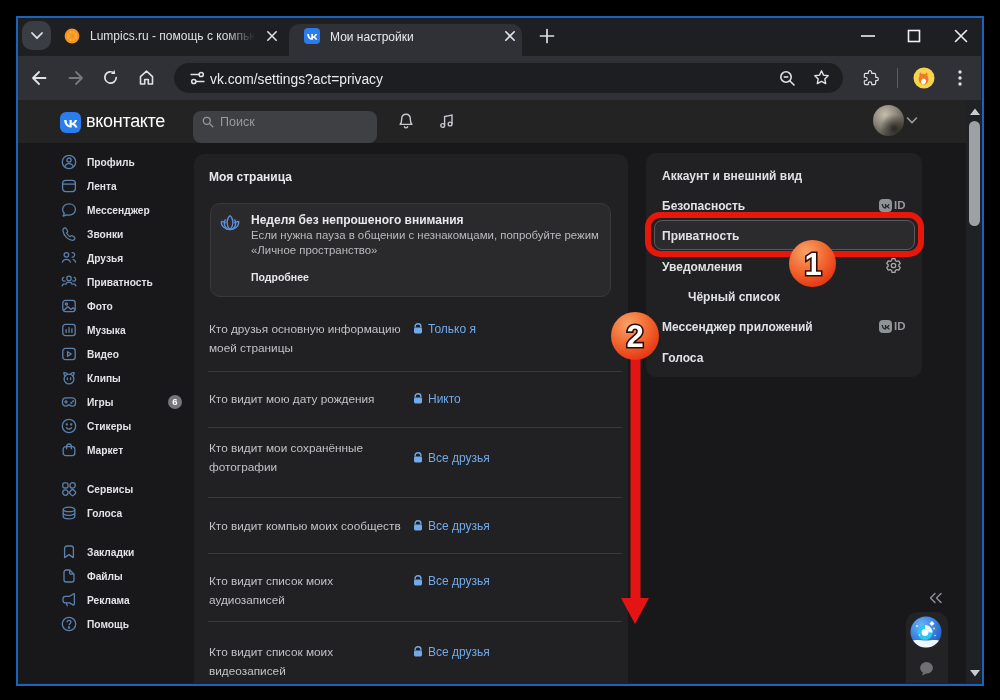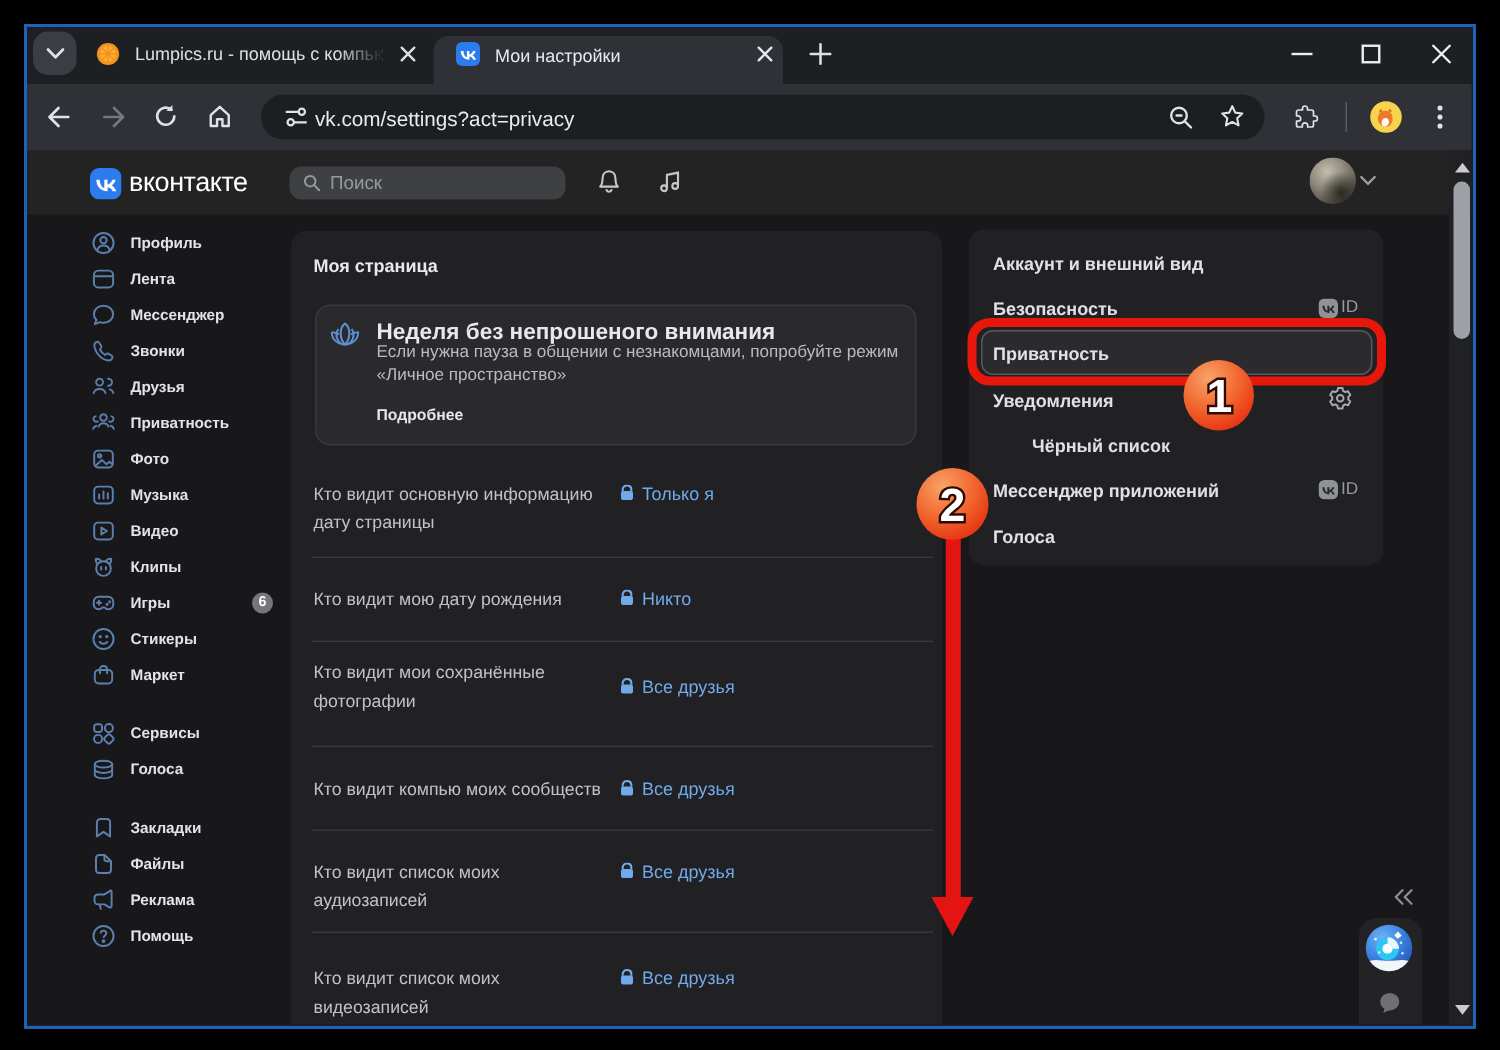--- a/index.html
+++ b/index.html
@@ -8,21 +8,21 @@
   .stage { position:absolute; left:0; top:0; width:1000px; height:700px; }
   .abs { position:absolute; }
   .card { position:absolute; background:#212123; border-radius:10px; }
   .sb-item { position:absolute; color:#e1e3e7; font-size:10.2px; font-weight:bold; height:16px; }
   .sb-item svg { position:absolute; left:0; top:0; }
   .sb-item span { position:absolute; left:26px; top:2.5px; white-space:nowrap; }
   .row-label { position:absolute; color:#c0c2c6; font-size:11.8px; line-height:19.3px; }
   .row-val { position:absolute; color:#71aaeb; font-size:12px; white-space:nowrap; }
   .cdiv { position:absolute; height:1px; background:#39393b; }
   .rc-item { position:absolute; color:#dfe1e5; font-size:12px; font-weight:bold; white-space:nowrap; }
-  .vkid { position:absolute; color:#97999e; font-weight:normal; font-size:11.5px;text-align:right; }
+  .vkid { position:absolute; color:#97999e; font-weight:bold; font-size:11.5px;text-align:right; }
   .numcirc { position:absolute; border-radius:50%;
     background:radial-gradient(circle at 36% 26%, #f9a368 0%, #f1662e 45%, #e63012 82%, #ce2410 100%); }
 </style>
 </head>
 <body>
 <div class="stage">
 
   <div class="abs" style="left:16px;top:16px;width:968px;height:670px;border:2px solid #1a63b8;background:#1d1f23"></div>
 
   <div id="tabstrip">
@@ -126,21 +126,21 @@
   </div>
 
   <div class="abs" style="left:18px;top:100px;width:963px;height:583px;background:#18181a"></div>
   <div class="abs" style="left:18px;top:100px;width:963px;height:43px;background:#232324"></div>
   <div id="vkheader">
     <svg class="abs" style="left:60px;top:112px" width="21" height="21" viewBox="0 0 24 24">
       <rect width="24" height="24" rx="7" fill="#2b7cec"></rect>
       <path d="M4.8 9 H7.4 C7.55 13 9.4 14.9 10.9 15.3 V9 H13.4 V12.6 C14.9 12.4 16.5 10.7 17 9 H19.5 C19.1 11.1 17.6 12.7 16.55 13.4 C17.6 14 19.35 15.5 20 17.7 H17.3 C16.8 16.1 15.1 14.8 13.4 14.6 V17.7 H13.1 C8.2 17.7 5 14.3 4.8 9 Z" fill="#fff"></path>
     </svg>
     <div class="abs" style="left:86px;top:111px;color:#fff;font-size:18px;letter-spacing:-.3px">вконтакте</div>
-    <div class="abs" style="left:193px;top:111px;width:184px;height:22px;border-radius:8px;background:#3f4043">
+    <div class="abs" style="left:193px;top:111px;width:184px;height:32px;border-radius:8px;background:#3f4043">
       <svg class="abs" style="left:9px;top:5px" width="12" height="12" viewBox="0 0 12 12">
           <g stroke="#97999e" stroke-width="1.3" fill="none">
             <circle cx="4.8" cy="4.8" r="3.5"></circle>
             <path d="M7.6 7.6 L10.8 10.8" stroke-linecap="round"></path>
           </g>
         </svg>
       <div class="abs" style="left:27px;top:4px;color:#97999e;font-size:12.5px">Поиск</div>
     </div>
     <svg class="abs" style="left:397px;top:112px" width="18" height="18" viewBox="0 0 18 18">
         <g stroke="#c6c8cd" stroke-width="1.4" fill="none">
@@ -361,25 +361,25 @@
     <div class="abs" style="left:209px;top:170px;color:#e6e8eb;font-weight:bold;font-size:12px">Моя страница</div>
     <div class="abs" style="left:210px;top:203px;width:401px;height:94px;background:#2a2a2c;border:1px solid #39393c;border-radius:10px"></div>
     <svg class="abs" style="left:218px;top:214px" width="24" height="19" viewBox="0 0 25 21" preserveAspectRatio="none">
       <g stroke="#5f8fd6" stroke-width="1.4" fill="none" stroke-linejoin="round">
         <path d="M12.5 1.8 C10.4 3.6 9.5 6.2 9.5 8.6 C9.5 12.6 10.9 15.6 12.5 17 C14.1 15.6 15.5 12.6 15.5 8.6 C15.5 6.2 14.6 3.6 12.5 1.8 Z"></path>
         <path d="M7.9 5.9 C6.5 8 6.3 11.3 7.4 13.8 C8.3 15.8 10.3 17.3 12.5 17.3 C14.7 17.3 16.7 15.8 17.6 13.8 C18.7 11.3 18.5 8 17.1 5.9"></path>
         <path d="M3.4 8.2 C3.3 10.4 4.3 13.3 6.3 15 C8.1 16.5 10.4 17.3 12.5 17.3 C14.6 17.3 16.9 16.5 18.7 15 C20.7 13.3 21.7 10.4 21.6 8.2 C19.5 8.3 17.8 9 16.6 10"></path>
         <path d="M3.4 8.2 C5.5 8.3 7.2 9 8.4 10"></path>
       </g>
     </svg>
-    <div class="abs" style="left:251px;top:213px;color:#e6e8eb;font-weight:bold;font-size:15px">Неделя без непрошеного внимания</div>
+    <div class="abs" style="left:251px;top:213px;color:#e6e8eb;font-weight:bold;font-size:12px">Неделя без непрошеного внимания</div>
     <div class="abs" style="left:251px;top:228px;color:#b9bbbe;font-size:11.4px;line-height:15px">Если нужна пауза в общении с незнакомцами, попробуйте режим<br>«Личное пространство»</div>
     <div class="abs" style="left:251px;top:271px;color:#e6e8eb;font-weight:bold;font-size:10.5px">Подробнее</div>
 
-    <div class="row-label" style="left:209px;top:320px;width:200px">Кто видит основную информацию дату страницы</div>
+    <div class="row-label" style="left:209px;top:320px;width:200px">Кто друзья основную информацию моей страницы</div>
     <div class="row-val" style="left:413px;top:322px"><svg width="10" height="11" viewBox="0 0 10 11" style="vertical-align:-1px;margin-right:5px">
           <path d="M2.1 4.5 V3.4 C2.1 1.8 3.3 0.7 5 0.7 C6.7 0.7 7.9 1.8 7.9 3.4 V4.5" stroke="#71aaeb" stroke-width="1.4" fill="none"></path>
           <rect x="1" y="4.4" width="8" height="6" rx="1.4" fill="#71aaeb"></rect>
         </svg>Только я</div>
     <div class="cdiv" style="left:208px;top:371px;width:414px"></div>
     <div class="row-label" style="left:209px;top:390px;width:230px">Кто видит мою дату рождения</div>
     <div class="row-val" style="left:413px;top:392px"><svg width="10" height="11" viewBox="0 0 10 11" style="vertical-align:-1px;margin-right:5px">
           <path d="M2.1 4.5 V3.4 C2.1 1.8 3.3 0.7 5 0.7 C6.7 0.7 7.9 1.8 7.9 3.4 V4.5" stroke="#71aaeb" stroke-width="1.4" fill="none"></path>
           <rect x="1" y="4.4" width="8" height="6" rx="1.4" fill="#71aaeb"></rect>
         </svg>Никто</div>

